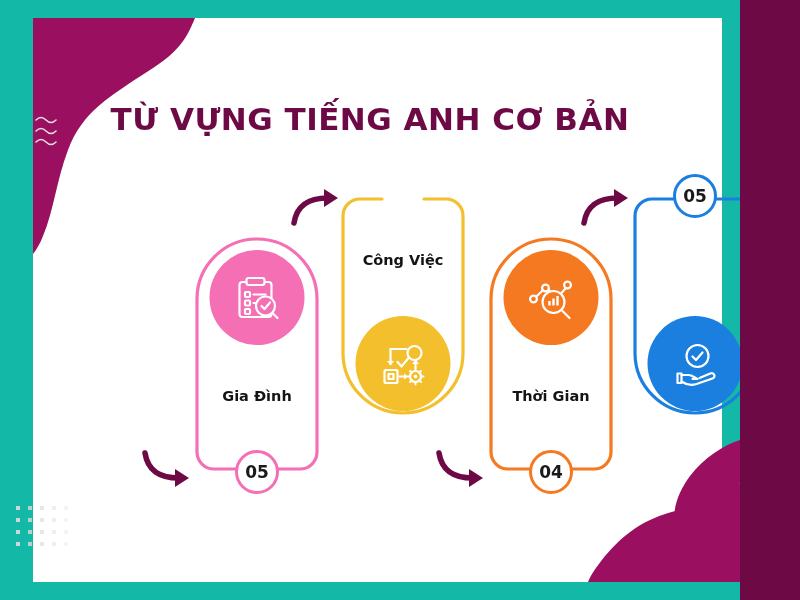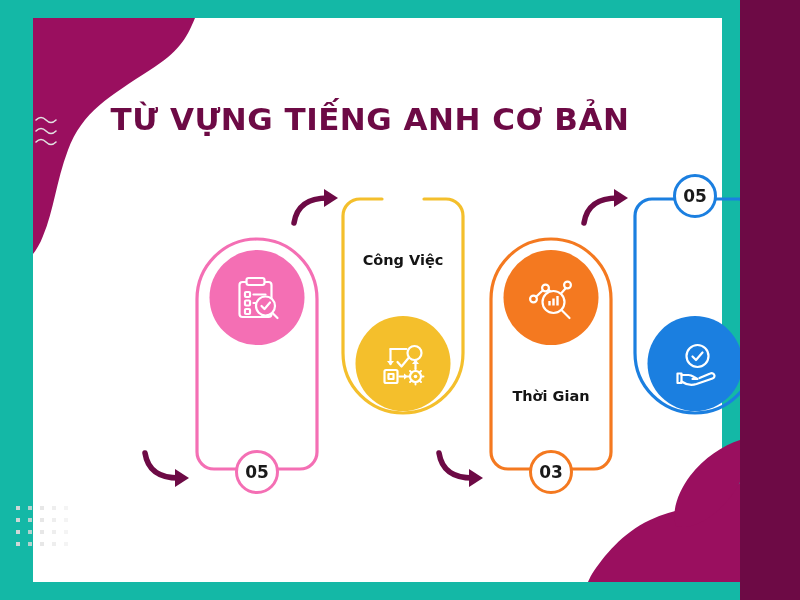--- a/index.html
+++ b/index.html
@@ -169,20 +169,21 @@
   </div>
 
 
   <div class="card" id="card2">
     <div class="shell">
       <svg width="126" height="236" viewBox="0 0 126 236">
         <path d="M42,233 L20,233 A17,17 0 0 1 3,216 L3,63 A60,60 0 0 1 123,63 L123,216 A17,17 0 0 1 106,233 L84,233" fill="none" stroke="#f46fb4" stroke-width="3.2" stroke-linecap="round"></path>
       </svg>
     </div>
     <div class="badge bottom" style="border-color:#f46fb4;">05</div>
+    <div class="card-label">Gia Đình</div>
     <div class="icon-circle" style="background:#f46fb4;">
       <svg width="54" height="54" viewBox="0 0 54 54" fill="none" stroke="#fff" stroke-width="2.2" stroke-linecap="round" stroke-linejoin="round">
         <path d="M15,11 L12,11 A3,3 0 0 0 9,14 L9,43 A3,3 0 0 0 12,46 L38,46 A3,3 0 0 0 41,43 L41,14 A3,3 0 0 0 38,11 L35,11"></path>
         <rect x="16" y="7" width="18" height="7" rx="2.2"></rect>
         <rect x="14.5" y="21" width="5" height="5" rx="1"></rect>
         <rect x="14.5" y="29.5" width="5" height="5" rx="1"></rect>
         <rect x="14.5" y="38" width="5" height="5" rx="1"></rect>
         <line x1="23" y1="23.5" x2="35" y2="23.5"></line>
         <line x1="23" y1="32" x2="30" y2="32"></line>
         <circle cx="35" cy="35" r="9.5" fill="#f46fb4"></circle>
@@ -227,21 +228,21 @@
       </svg>
     </div>
   </div>
 
   <div class="card" id="card4">
     <div class="shell">
       <svg width="126" height="236" viewBox="0 0 126 236">
         <path d="M42,233 L20,233 A17,17 0 0 1 3,216 L3,63 A60,60 0 0 1 123,63 L123,216 A17,17 0 0 1 106,233 L84,233" fill="none" stroke="#f47920" stroke-width="3.2" stroke-linecap="round"></path>
       </svg>
     </div>
-    <div class="badge bottom" style="border-color:#f47920;">03</div>
+    <div class="badge bottom" style="border-color:#f47920;">04</div>
     <div class="card-label">Thời Gian</div>
     <div class="icon-circle" style="background:#f47920;">
       <svg width="54" height="54" viewBox="0 0 54 54" fill="none" stroke="#fff" stroke-width="2.2" stroke-linecap="round" stroke-linejoin="round">
         <circle cx="9" cy="28" r="3.4"></circle>
         <circle cx="21" cy="17" r="3.4"></circle>
         <circle cx="43" cy="14" r="3.4"></circle>
         <line x1="11.6" y1="25.8" x2="18.4" y2="19.2"></line>
         <line x1="24" y1="19" x2="30" y2="23.5"></line>
         <line x1="37" y1="22" x2="41.4" y2="17"></line>
         <circle cx="29" cy="31" r="11" fill="#f47920"></circle>

